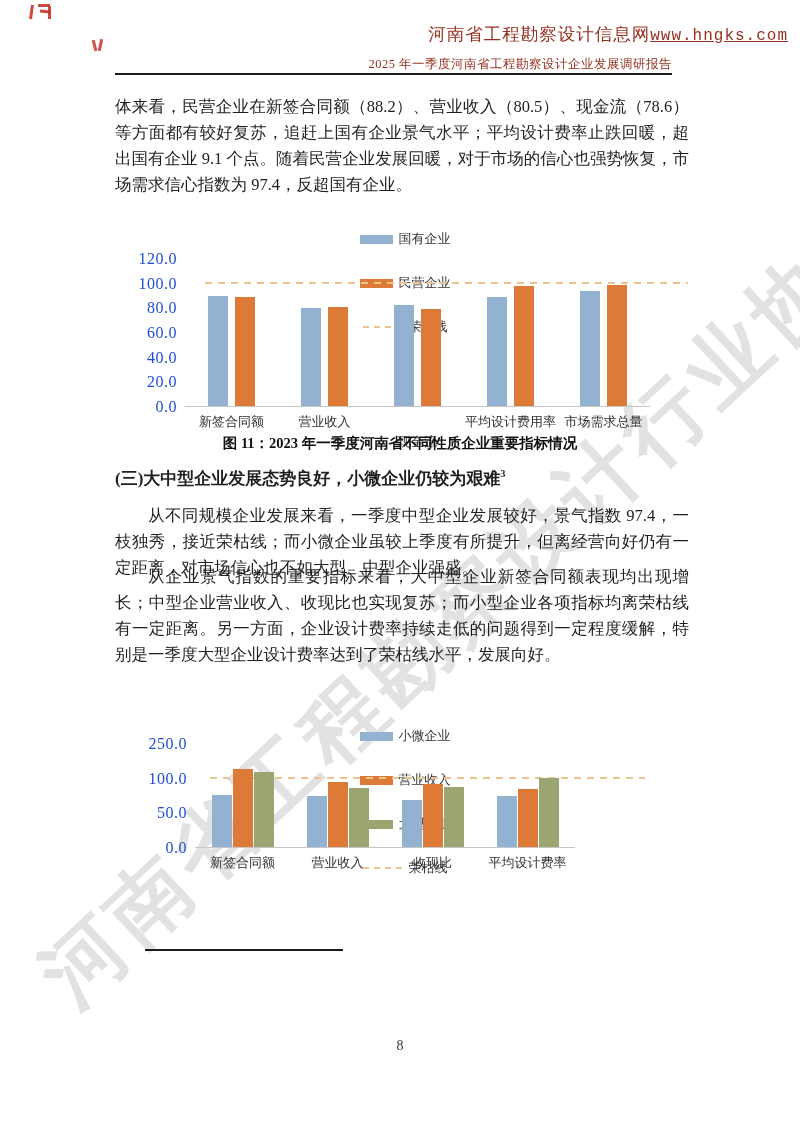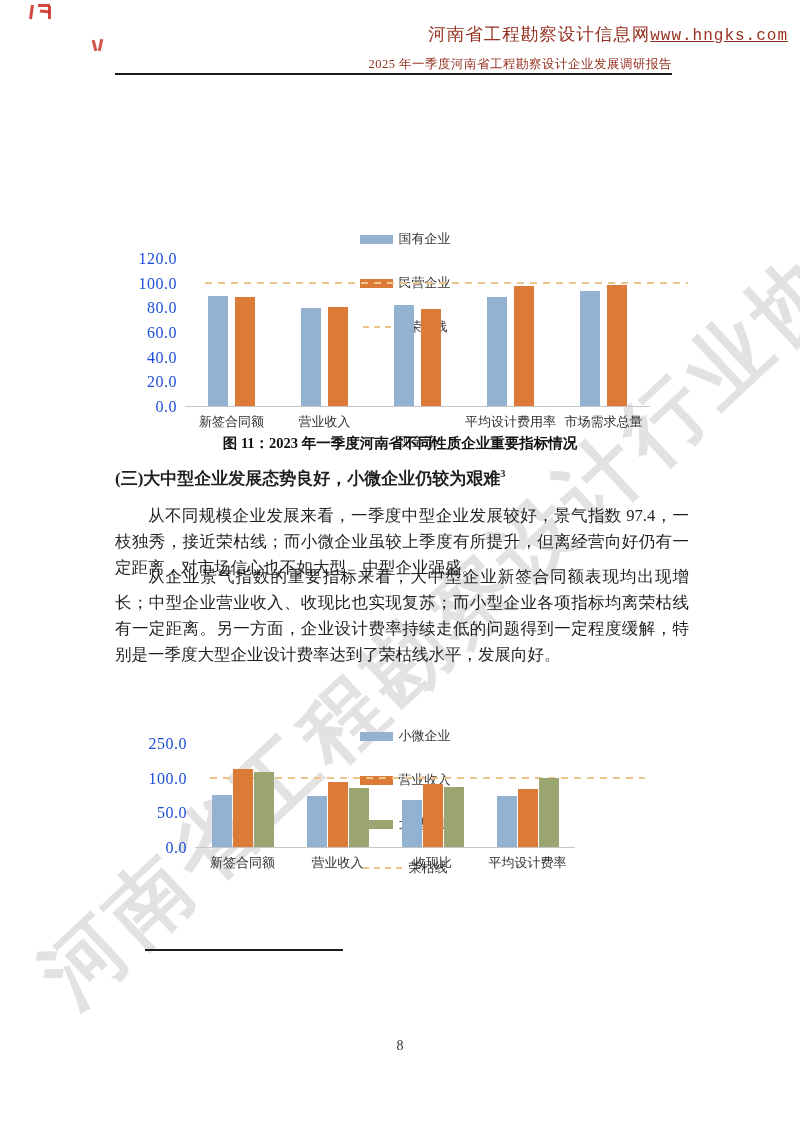--- a/index.html
+++ b/index.html
@@ -75,20 +75,21 @@
     </span>
   <span class="redmark" id="redmark2">
       <i class="s1"></i>
       <i class="s2"></i>
     </span>
 
   <div class="abs" id="hdr-line1" style="color: rgb(150, 48, 31);"><span>河南省工程勘察设计信息网</span><span id="hdr-url">www.hngks.com</span></div>
   <div class="abs" id="hdr-line2" style="color: rgb(150, 48, 31);">2025 年一季度河南省工程勘察设计企业发展调研报告</div>
   <div class="abs" id="hdr-rule"></div>
 
+  <div class="abs para" id="p1">体来看，民营企业在新签合同额（88.2）、营业收入（80.5）、现金流（78.6）等方面都有较好复苏，追赶上国有企业景气水平；平均设计费率止跌回暖，超出国有企业 9.1 个点。随着民营企业发展回暖，对于市场的信心也强势恢复，市场需求信心指数为 97.4，反超国有企业。</div>
 
   <div class="abs chart-layer" id="chart1">
       <div class="legend" style="top: 230px;">
         <div class="item">
           <div class="swatch" style="background: rgb(147, 177, 208);"></div>
           <div class="lab">国有企业</div>
         </div>
         <div class="item">
           <div class="swatch" style="background: rgb(222, 122, 56);"></div>
           <div class="lab">民营企业</div>

